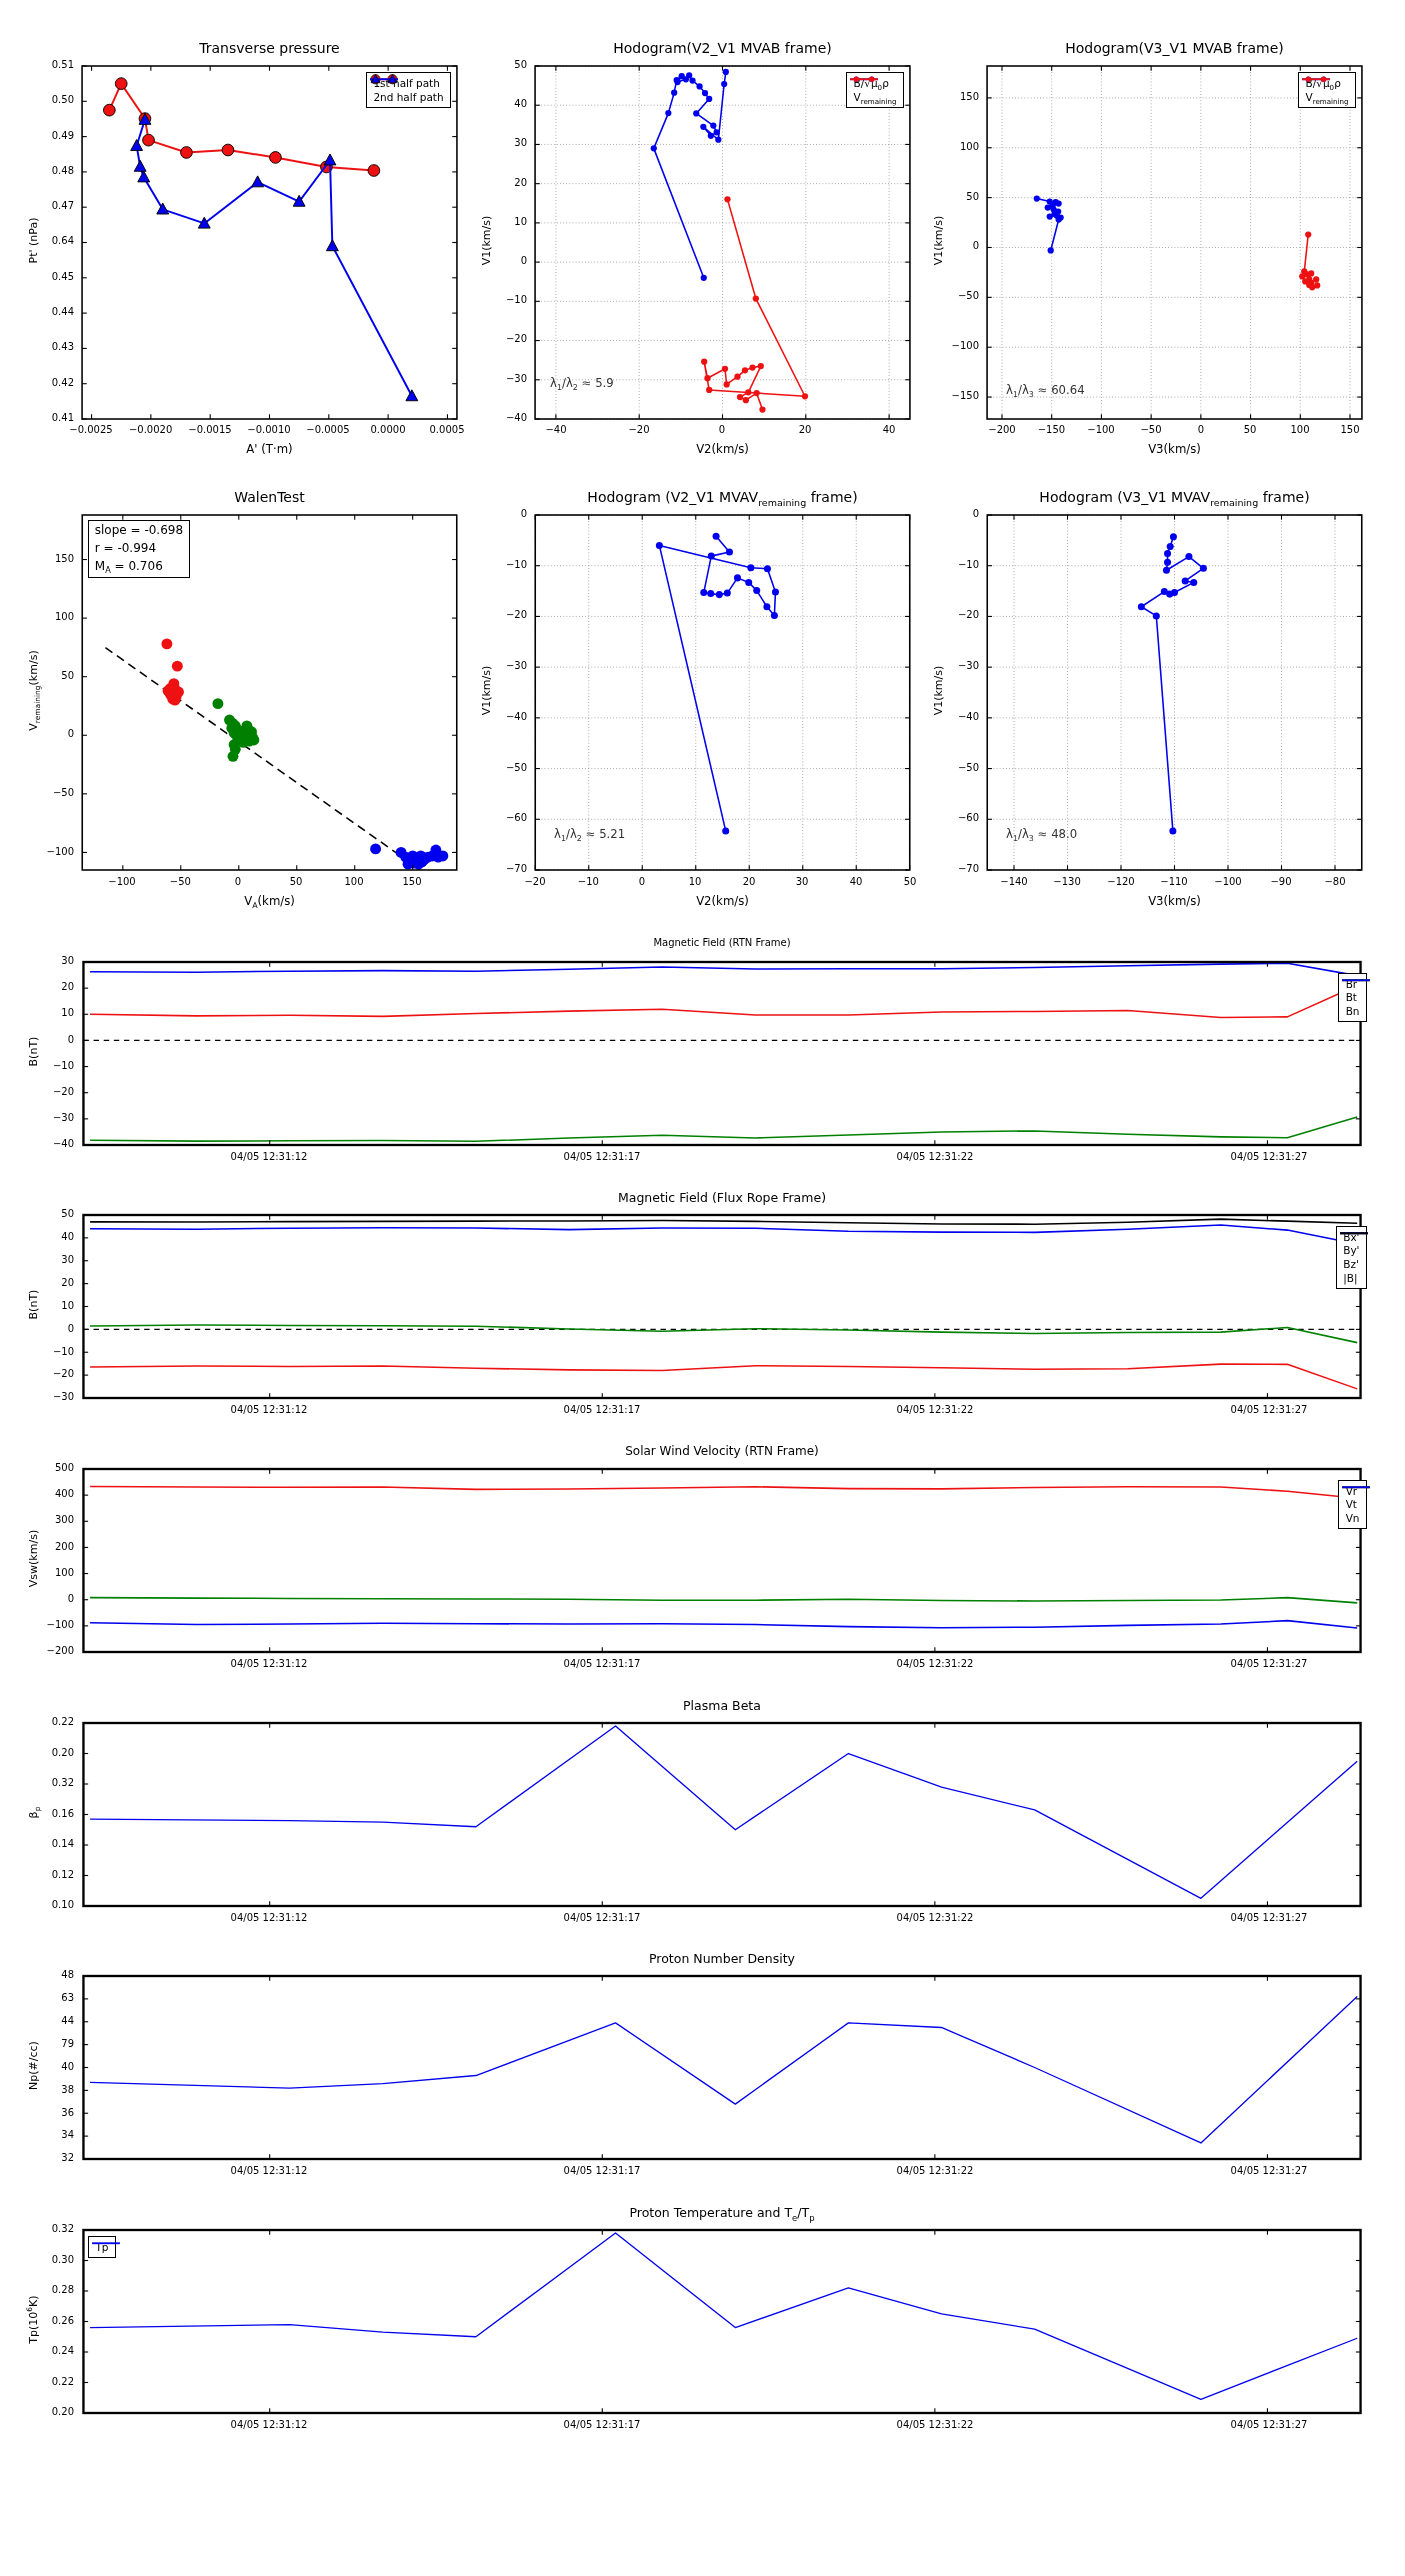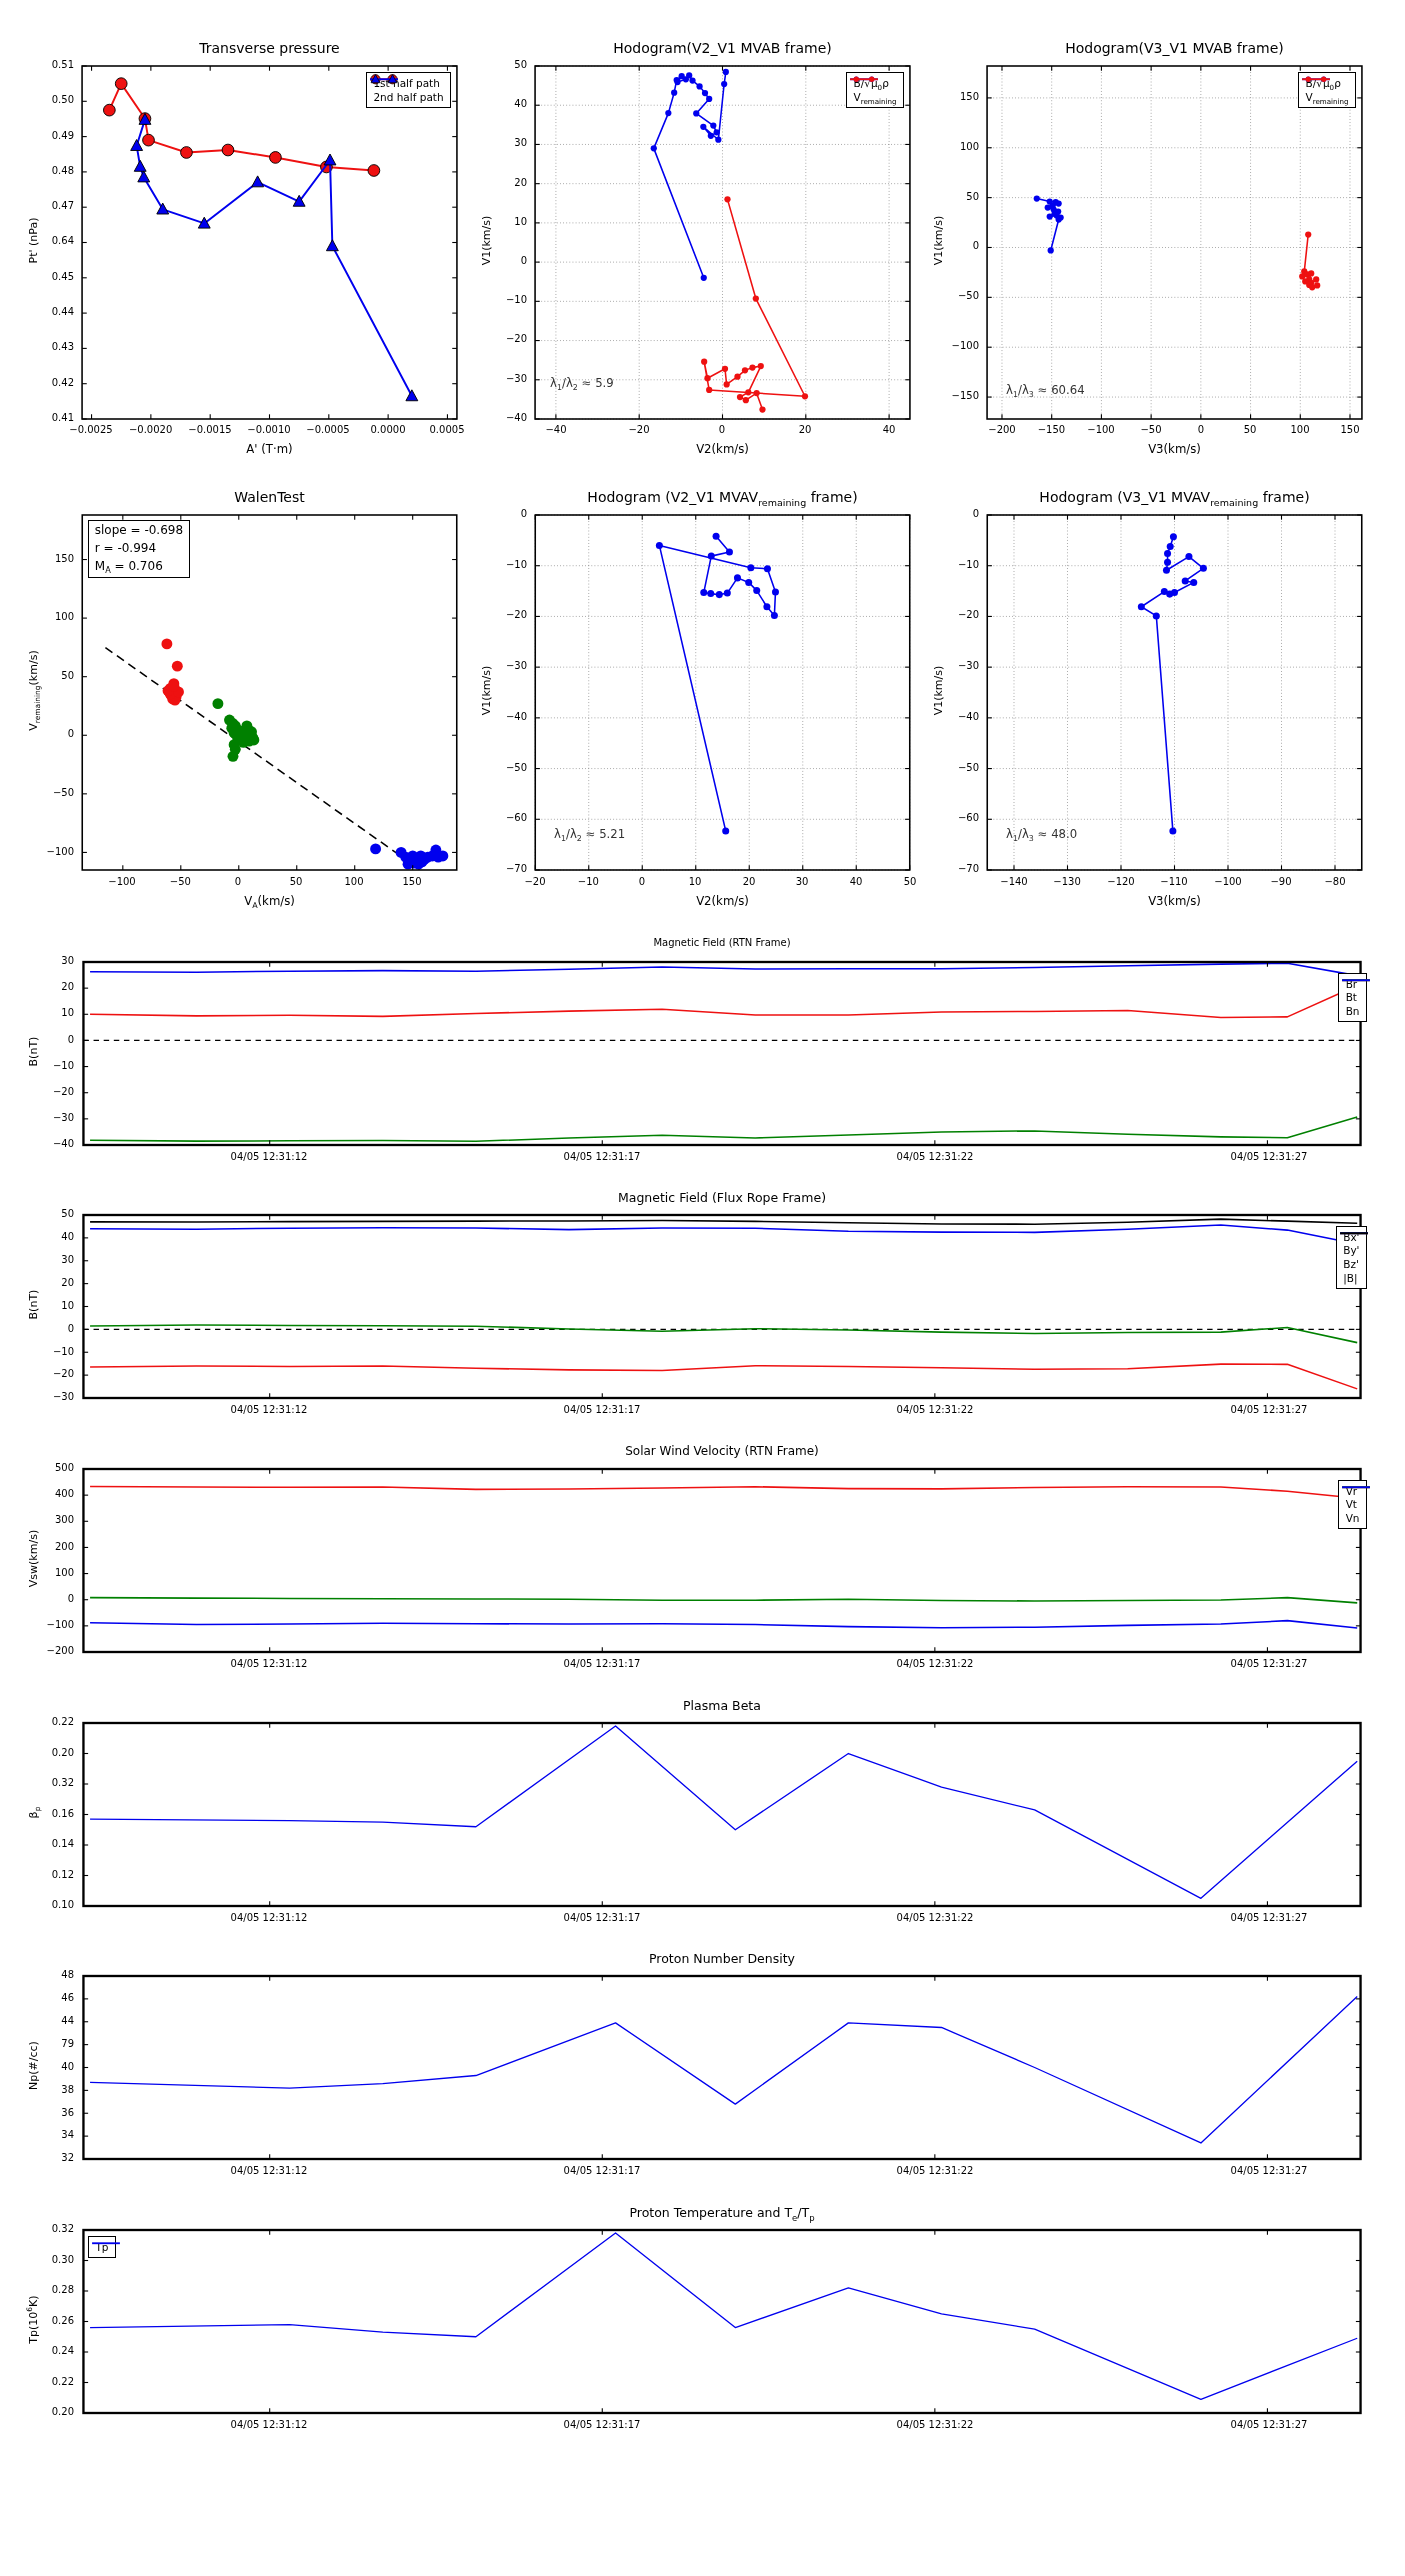--- a/index.html
+++ b/index.html
@@ -935,21 +935,21 @@
       <div class="xtick" style="left: 446px; top: 189px;">04/05 12:31:17</div>
       <div class="xtick" style="left: 779px; top: 189px;">04/05 12:31:22</div>
       <div class="xtick" style="left: 1113px; top: 189px;">04/05 12:31:27</div>
       <div class="ytick" style="top: 176px;">32</div>
       <div class="ytick" style="top: 153px;">34</div>
       <div class="ytick" style="top: 131px;">36</div>
       <div class="ytick" style="top: 108px;">38</div>
       <div class="ytick" style="top: 85px;">40</div>
       <div class="ytick" style="top: 62px;">79</div>
       <div class="ytick" style="top: 39px;">44</div>
-      <div class="ytick" style="top: 16px;">46</div>
+      <div class="ytick" style="top: 16px;">63</div>
       <div class="ytick" style="top: -7px;">48</div>
       <div class="ylabel" style="width: 183px; left: -140px; top: 83px;">Np(#/cc)</div>
     </div>
   <div class="panel" style="left: 82px; top: 2230px; width: 1280px; height: 183px;">
       <svg width="1280" height="183" viewBox="0 0 1640 235">
         <polyline points="8.5,125.3 264.8,121.4 384.4,131.2 504.0,137.1 683.3,3.9 837.1,125.3 982.3,74.4 1101.9,107.7 1221.5,127.3 1435.0,217.4 1635.7,139.0" fill="none" stroke="#0000ee" stroke-width="1.7" stroke-linejoin="round"></polyline>
         <line x1="239.1666666666667" y1="0" x2="239.1666666666667" y2="6" stroke="#000" stroke-width="1.4"></line>
         <line x1="239.1666666666667" y1="229" x2="239.1666666666667" y2="235" stroke="#000" stroke-width="1.4"></line>
         <line x1="666.2500000000001" y1="0" x2="666.2500000000001" y2="6" stroke="#000" stroke-width="1.4"></line>
         <line x1="666.2500000000001" y1="229" x2="666.2500000000001" y2="235" stroke="#000" stroke-width="1.4"></line>

